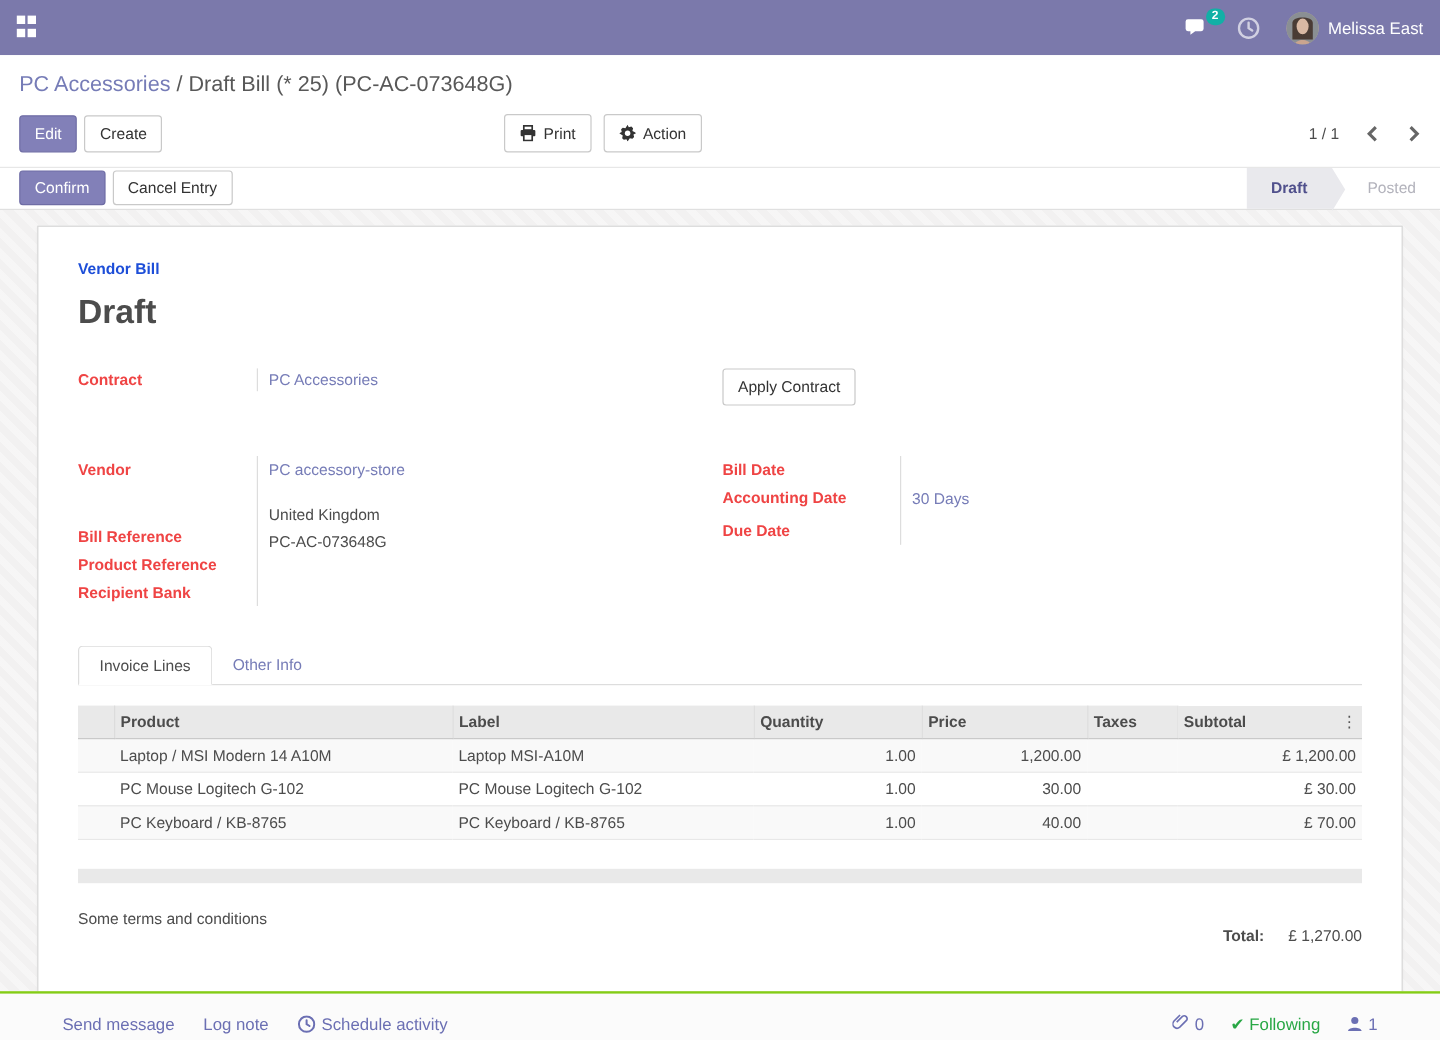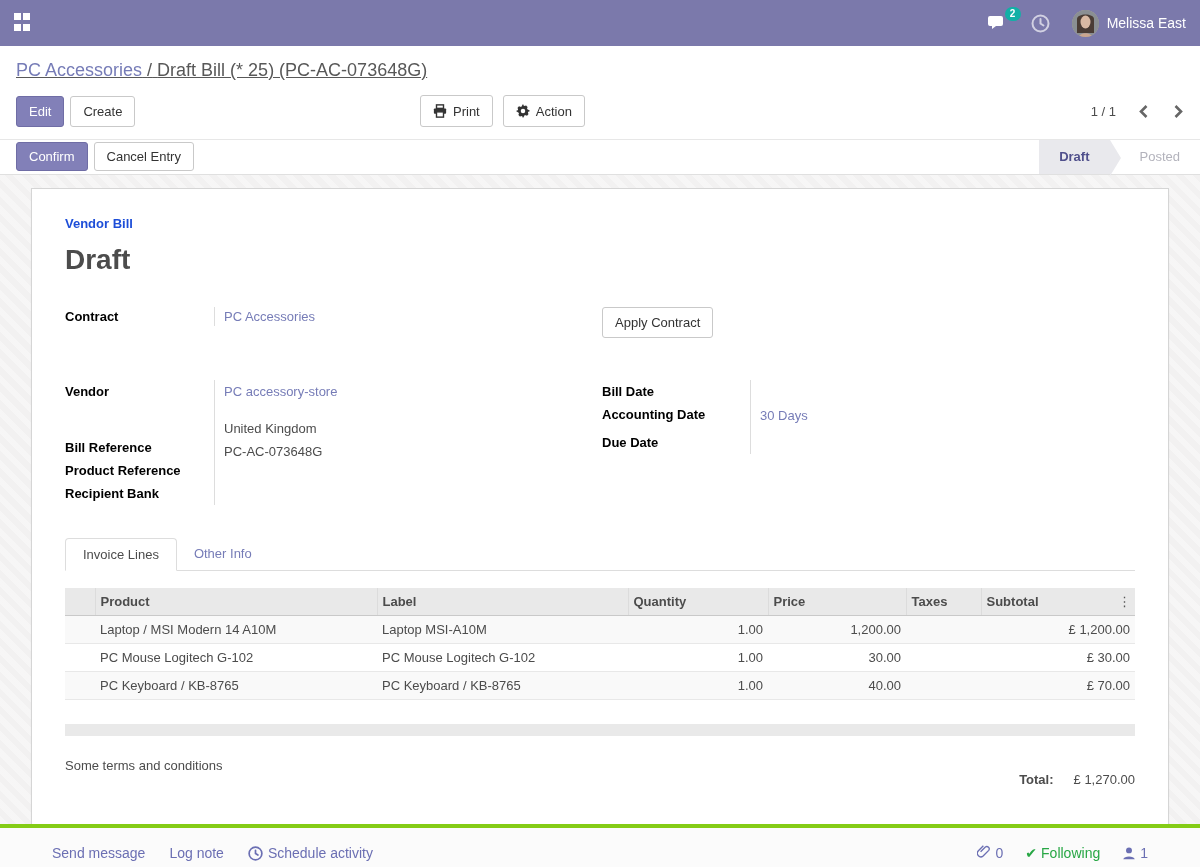--- a/index.html
+++ b/index.html
@@ -24,21 +24,21 @@
     position:absolute; top:-7px; right:-12px; background:#12b0a6; color:#fff;
     font-size:10px; line-height:14px; min-width:16px; text-align:center;
     border-radius:8px; padding:0 3px; font-weight:700;
   }
   .user-menu { display:flex; align-items:center; gap:8px; cursor:pointer; }
   .avatar { width:27px; height:27px; border-radius:50%; overflow:hidden; background:#b6a79b; flex:0 0 auto; }
   .user-name { color:#fff; font-size:14px; }
 
   
   .control-panel { background:#fff; padding:14px 16px 0 16px; }
-  .breadcrumb { font-size:18px; color:#585858; margin-bottom:14px;text-decoration:underline; }
+  .breadcrumb { font-size:18px; color:#585858; margin-bottom:14px; }
   .breadcrumb a { color:#767cb7; }
   .cp-buttons { display:flex; align-items:center; padding-bottom:12px; }
   .btn {
     display:inline-flex; align-items:center; gap:6px;
     font-size:13px; line-height:1; padding:8px 12px; border-radius:3px;
     border:1px solid #c9c9c9; background:#fff; color:#333; cursor:pointer;
     font-family:"Liberation Sans", sans-serif;
   }
   .btn-primary { background:#8280b8; border-color:#6f6da5; color:#fff; }
   .btn-group-left { display:flex; gap:6px; width:404px; }
@@ -70,21 +70,21 @@
   }
   .sheet {
     width:1138px; margin:0 auto; background:#fff;
     border:1px solid #d5d5d5; box-shadow:0 1px 2px rgba(0,0,0,.04);
     min-height:636px; padding:27px 33px 60px 33px;
   }
   .doc-type { font-weight:700; color:#1d4ed8; }
   .doc-title { font-size:28px; font-weight:700; color:#4c4c4c; margin-top:13px; }
 
   .field-grid { display:grid; grid-template-columns:149px 1fr; }
-  .field-grid .flabel { font-weight:700; color:#000000; padding:2px 10px 2px 0; }
+  .field-grid .flabel { font-weight:700; color:#ef4444; padding:2px 10px 2px 0; }
   .field-grid .fvals { border-left:1px solid #ddd; padding-left:9px; }
   .frow { min-height:19px; padding:2px 0; }
   .fvals a { color:#767cb7; }
 
   .contract-row { margin-top:31px; display:flex; align-items:flex-start; }
   .contract-row .field-grid { width:537px; }
   .apply-btn { margin-left:0; }
 
   .main-group { margin-top:42px; display:flex; }
   .group-left { width:537px; }
@@ -121,21 +121,21 @@
   }
   .scroll-strip { height:12px; background:#e9e9e9; margin-top:24px; }
 
   .totals-row { display:flex; margin-top:22px; }
   .terms { color:#4c4c4c; }
   .total-box { margin-left:auto; display:flex; gap:20px; padding-top:14px; }
   .total-label { font-weight:700; }
 
   
   .footer {
-    flex:0 0 auto; background:#fbfbfb; border-top:4px solid #84cc16;
+    flex:0 0 auto; background:#fbfbfb; border-top:2px solid #84cc16;
     padding:17px 52px 6px 52px; display:flex; align-items:center;
   }
   .footer-links { display:flex; gap:24px; align-items:center; }
   .footer-links a { color:#6b6fb3; font-size:14px; display:inline-flex; align-items:center; gap:5px; }
   .footer-right { margin-left:auto; display:flex; gap:22px; align-items:center; }
   .f-item { display:inline-flex; align-items:center; gap:4px; color:#6b6fb3; font-size:14px; cursor:pointer; }
   .f-following { color:#28a745; font-weight:400; }
 </style>
 </head>
 <body>

